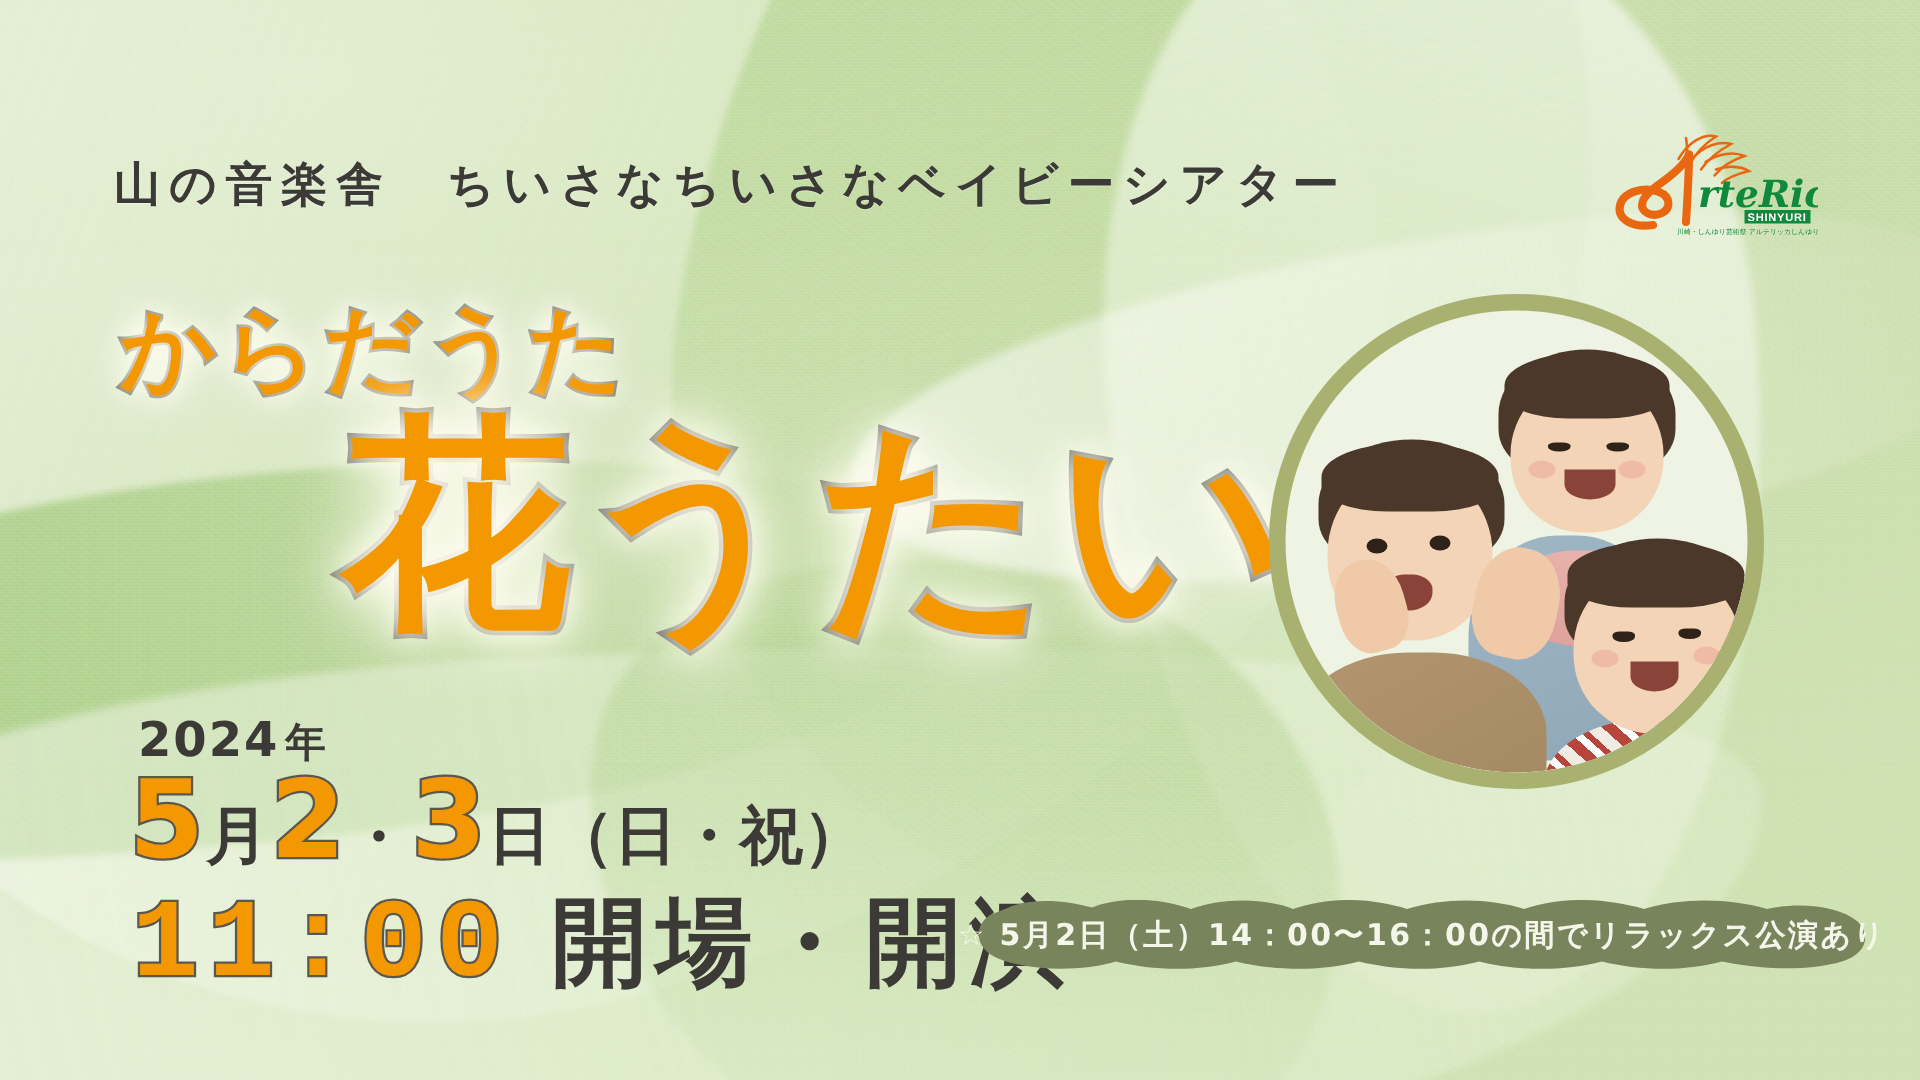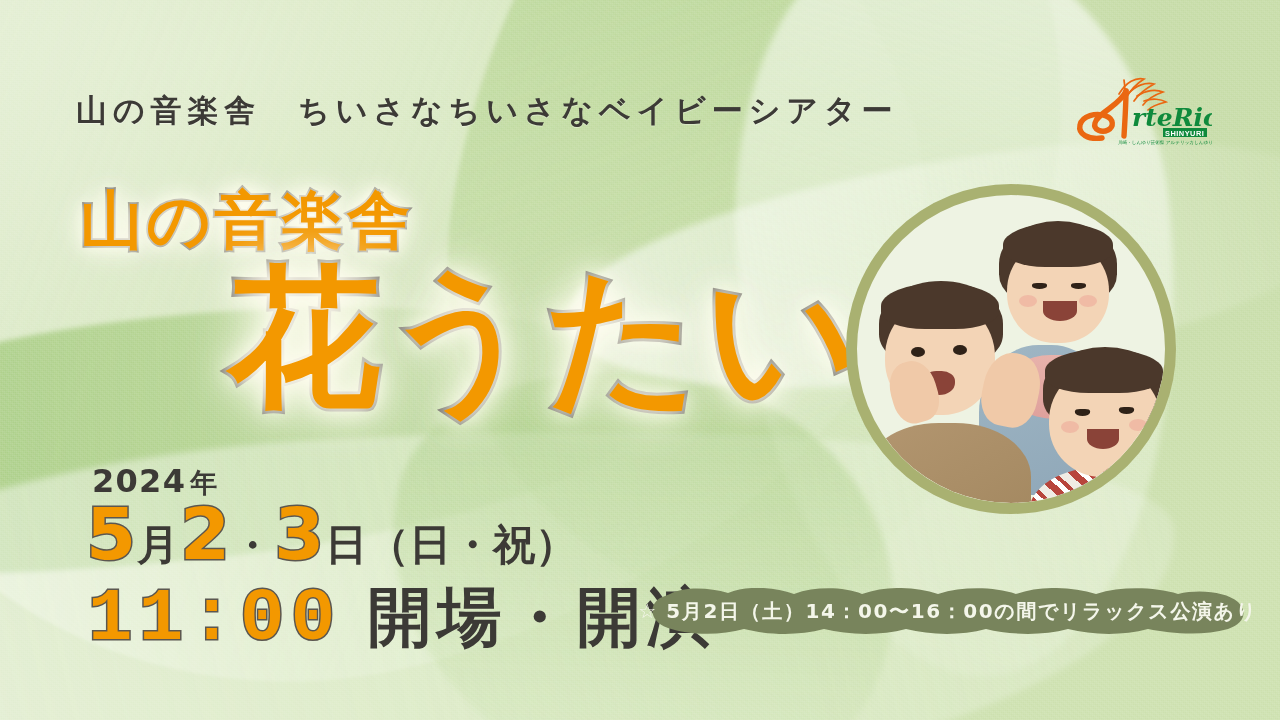--- a/index.html
+++ b/index.html
@@ -128,21 +128,21 @@
   .bg-grain {
     background-image:
       repeating-linear-gradient(0deg, rgba(255,255,255,.055) 0px, rgba(255,255,255,.055) 1px, rgba(0,0,0,.022) 1px, rgba(0,0,0,.022) 2px),
       repeating-linear-gradient(90deg, rgba(255,255,255,.05) 0px, rgba(255,255,255,.05) 1px, rgba(0,0,0,.02) 1px, rgba(0,0,0,.02) 2px),
       repeating-linear-gradient(38deg, rgba(255,255,255,.035) 0px, rgba(255,255,255,.035) 2px, rgba(0,0,0,.012) 2px, rgba(0,0,0,.012) 4px);
     mix-blend-mode: overlay;
     opacity: .75;
   }
 
   
-  .content { position: absolute; inset: 0; }
+  .content { position: absolute; inset: 0; margin-top: 12px; }
 
   
   #subtitle {
     position: absolute;
     left: 76px;
     top: 90px;
     font-size: 31px;
     letter-spacing: .19em;
     color: #3c3a36;
     font-weight: 600;
@@ -368,21 +368,21 @@
         <path d="M40 74 C26 76, 16 70, 18 61 C20 52, 34 48, 44 52 C52 55, 52 63, 46 66 C40 69, 31 66, 33 59 C34 54, 40 50, 48 44 C56 38, 62 32, 64 27" fill="none" stroke="#ea6711" stroke-width="5.4" stroke-linecap="round"></path>
         <path d="M64 27 C64 38, 63 56, 62 72" fill="none" stroke="#ea6711" stroke-width="5.4" stroke-linecap="round"></path>
 
         <text x="70" y="62" font-family="'DejaVu Serif', serif" font-size="25" font-style="italic" font-weight="bold" fill="#0f8a3c">rteRicca</text>
         <rect x="101" y="64" width="44" height="9" fill="#0f8a3c"></rect>
         <text x="103" y="71.5" font-family="'Liberation Sans', sans-serif" font-size="7.4" font-weight="bold" fill="#ffffff" letter-spacing="0.5">SHINYURI</text>
         <text x="56" y="80" font-family="'DejaVu Sans', sans-serif" font-size="4.6" fill="#0f8a3c">川崎・しんゆり芸術祭 アルテリッカしんゆり</text>
       </svg>
     </div>
 
-    <div id="title-small">山の音楽舎</div>
+    <div id="title-small">からだうた</div>
     <div id="title-main">花うたい</div>
 
     <div id="year">
       <span class="num">2024</span><span class="kanji">年</span>
     </div>
 
     <div id="date-line">
       <span class="big">5</span>
       <span class="mid">月</span>
       <span class="big">2</span>

